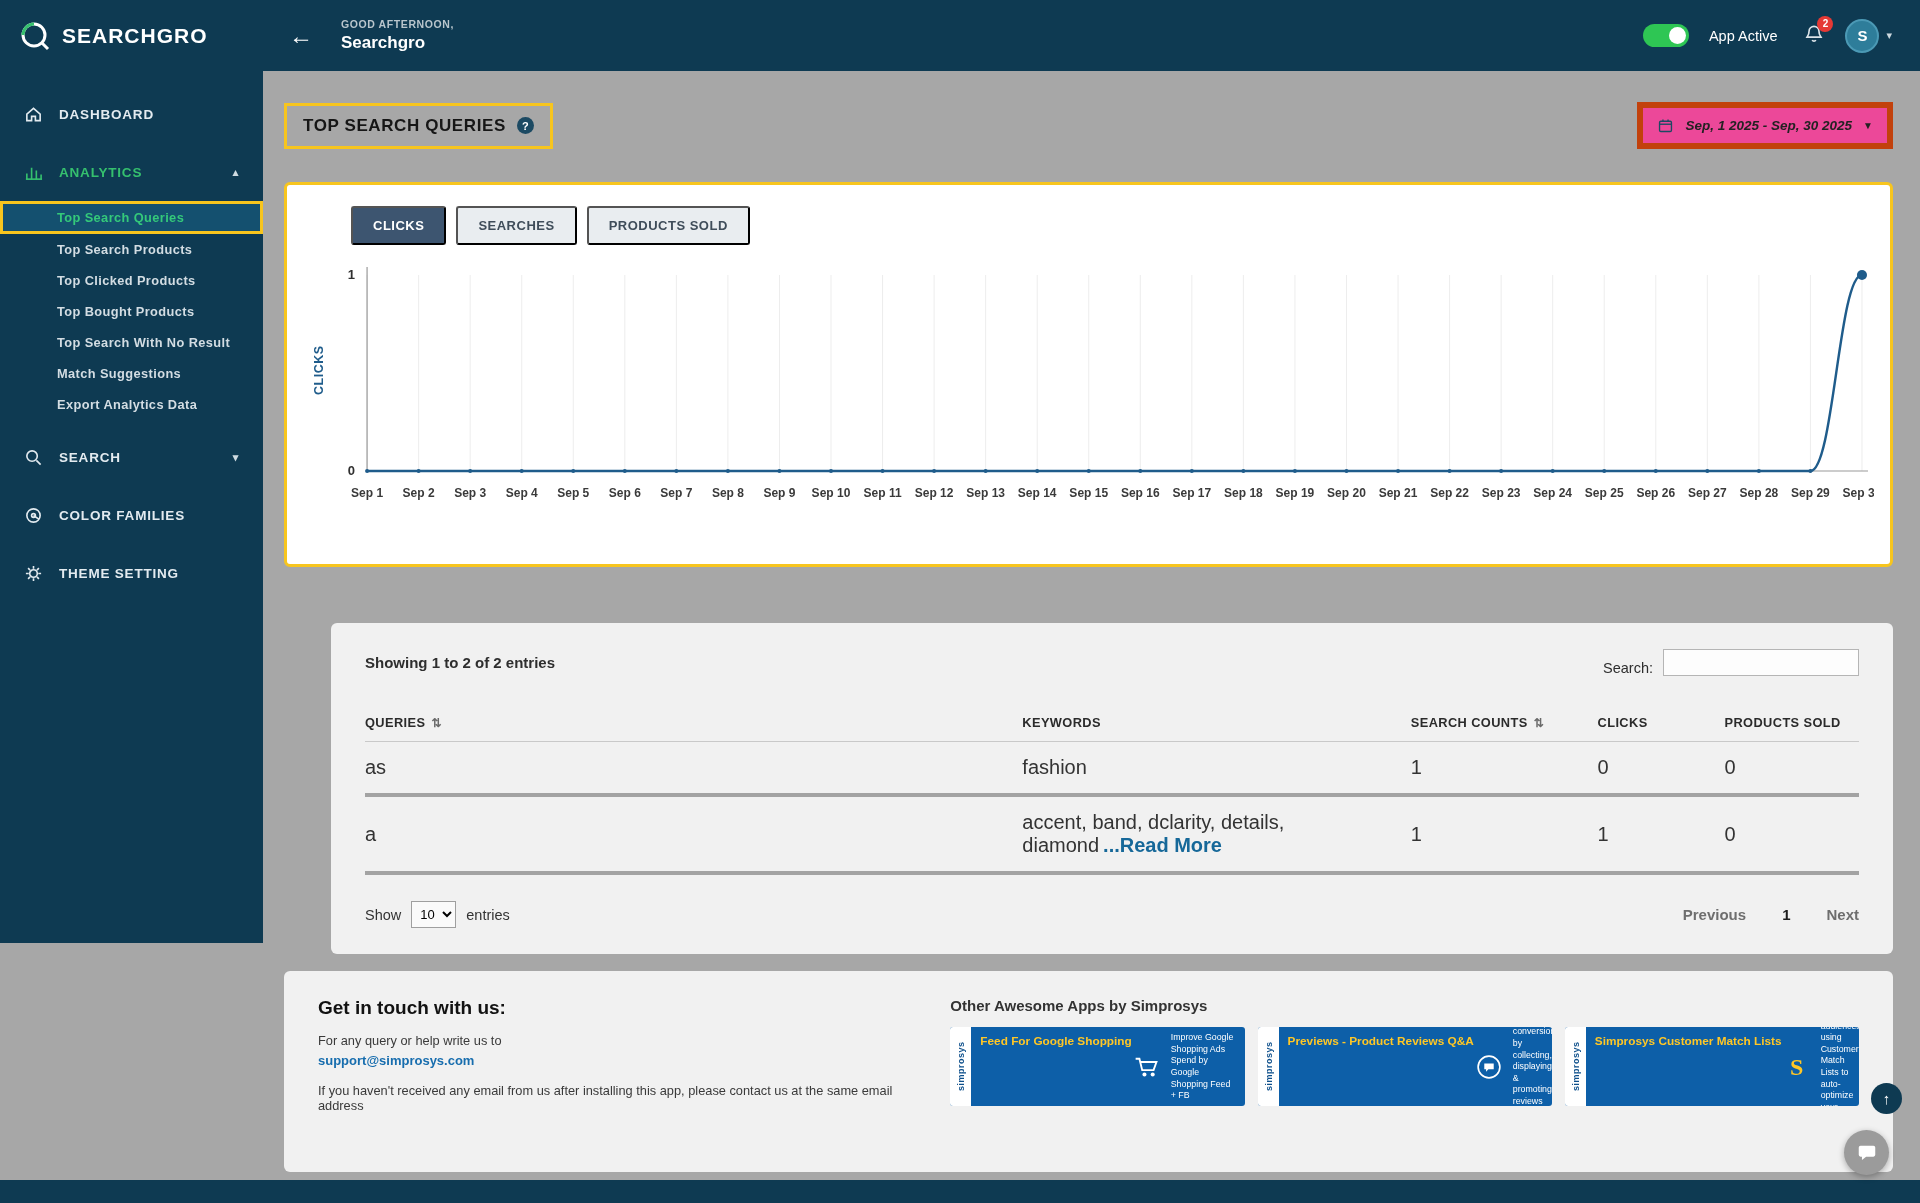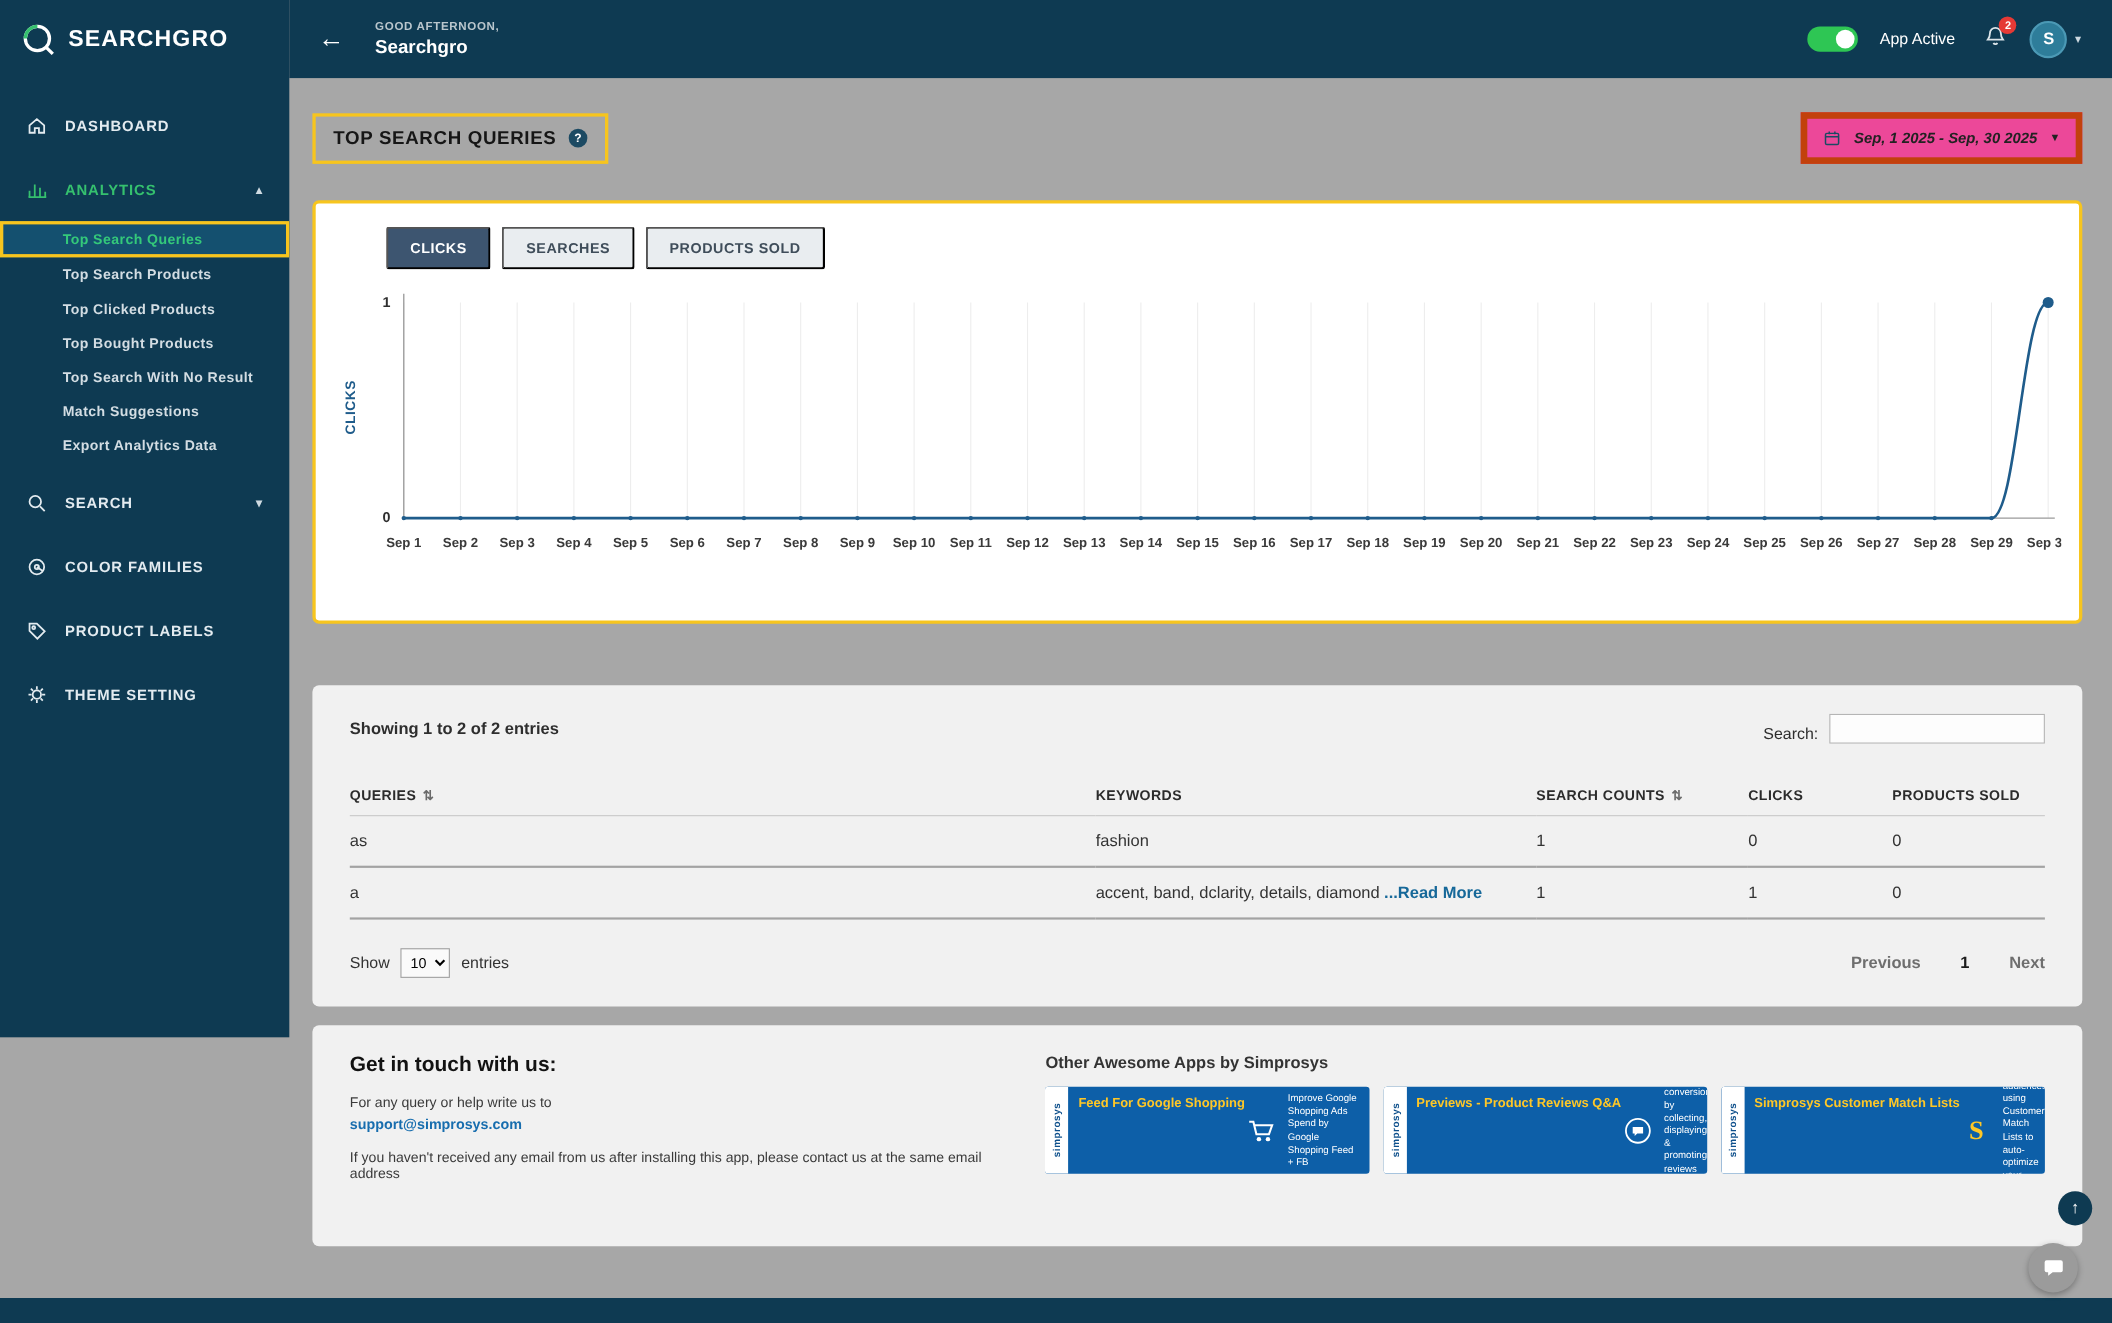--- a/index.html
+++ b/index.html
@@ -57,29 +57,29 @@
   .tabs { display:flex; gap:10px; margin-left:44px; }
   .tab { padding:10px 20px; font-size:13px; font-weight:bold; letter-spacing:0.5px; border-radius:3px;
          background:#e9edf0; color:#3f4d5a; cursor:pointer; }
   .tab.active { background:#3d5570; color:#fff; }
   .chart-wrap { display:flex; align-items:stretch; margin-top:16px; }
   .y-axis-label { writing-mode:vertical-rl; transform:rotate(180deg); font-size:12.5px; font-weight:bold; color:#1f5c8b;
                   display:flex; align-items:center; justify-content:center; width:24px; padding-top:34px; letter-spacing:0.5px; }
   .chart-svg { flex:1; height:252px; }
   .x-axis-label { text-align:center; font-size:13px; font-weight:bold; color:#2f2f2f; margin-top:22px; letter-spacing:0.6px; }
 
-  .table-card { margin-top:56px; background:#f1f1f1; border-radius:6px; padding:26px 34px; }
+  .table-card { margin-top:56px; background:#f1f1f1; border-radius:6px; padding:26px 34px;margin-left:47px; }
   .table-top { display:flex; justify-content:space-between; align-items:center; }
   .showing { font-size:15px; font-weight:bold; color:#2e2e2e; }
   .search-wrap { display:flex; align-items:flex-end; gap:10px; font-size:14.5px; color:#2e2e2e; }
   .search-input { width:196px; height:27px; border:1px solid #b5b5b5; background:#fdfdfd; }
   table { width:100%; border-collapse:collapse; margin-top:28px; }
   th { text-align:left; font-size:12.8px; letter-spacing:0.4px; color:#2b2b2b; padding:11px 0;
        border-bottom:1px solid #c9c9c9; }
-  td { font-size:15px; color:#333; padding:14px 0; border-bottom:2px solid #a3a3a3; }
+  td { font-size:20px; color:#333; padding:14px 0; border-bottom:4px solid #a3a3a3; }
   .sort { color:#6a6a6a; font-size:12px; margin-left:6px; }
   .read-more { color:#166899; font-weight:bold; margin-left:4px; cursor:pointer; }
   .table-bottom { display:flex; justify-content:space-between; align-items:center; margin-top:26px; }
   .show-wrap { display:flex; align-items:center; gap:10px; font-size:14.5px; color:#333; }
   select { height:27px; font-size:13px; border:1px solid #9f9f9f; background:#fafafa; padding:0 4px; }
   .pagination { display:flex; align-items:center; gap:36px; font-size:15px; font-weight:bold; }
   .page-prev, .page-next { color:#6e6e6e; cursor:pointer; }
   .page-num { color:#1c1c1c; }
 
   .footer-card { margin-top:17px; background:#f1f1f1; border-radius:6px; padding:26px 34px; display:flex; gap:40px; height:201px; }
@@ -158,29 +158,20 @@
     </div>
     <div class="nav-item">
       <span class="nav-icon">
         <svg viewBox="0 0 20 20" width="19" height="19">
             <circle cx="10" cy="10" r="7"></circle>
             <path d="M10 10 L16 14"></path>
             <circle cx="10" cy="10" r="2"></circle>
           </svg>
       </span>
       <span>COLOR FAMILIES</span>
-    </div>
-    <div class="nav-item">
-      <span class="nav-icon">
-        <svg viewBox="0 0 20 20" width="19" height="19">
-            <path d="M3 3 h7 l7.5 7.5 -7 7 L3 10 Z"></path>
-            <circle cx="7" cy="7" r="1.4"></circle>
-          </svg>
-      </span>
-      <span>PRODUCT LABELS</span>
     </div>
     <div class="nav-item">
       <span class="nav-icon">
         <svg viewBox="0 0 20 20" width="19" height="19">
             <circle cx="10" cy="10" r="4"></circle>
             <path d="M10 2 V5 M10 15 V18 M2 10 H5 M15 10 H18 M4.3 4.3 L6.4 6.4 M13.6 13.6 L15.7 15.7 M15.7 4.3 L13.6 6.4 M6.4 13.6 L4.3 15.7"></path>
           </svg>
       </span>
       <span>THEME SETTING</span>
     </div>

